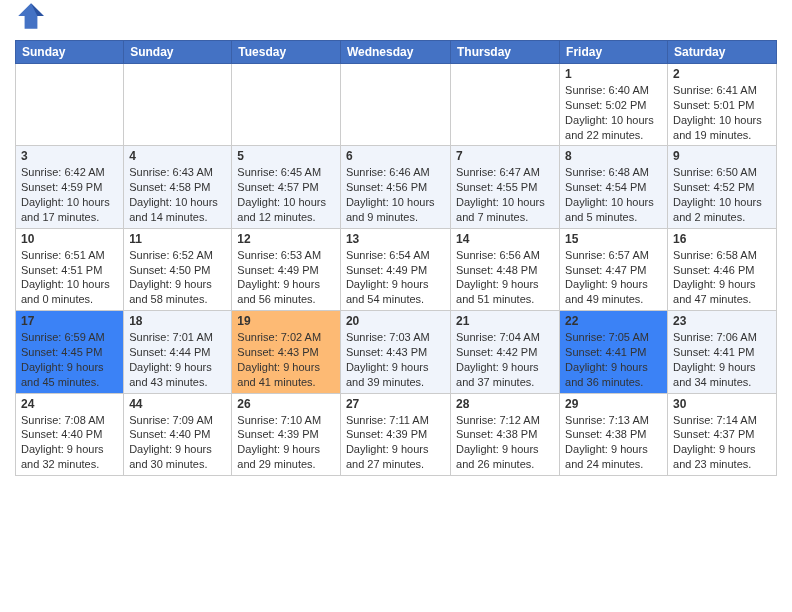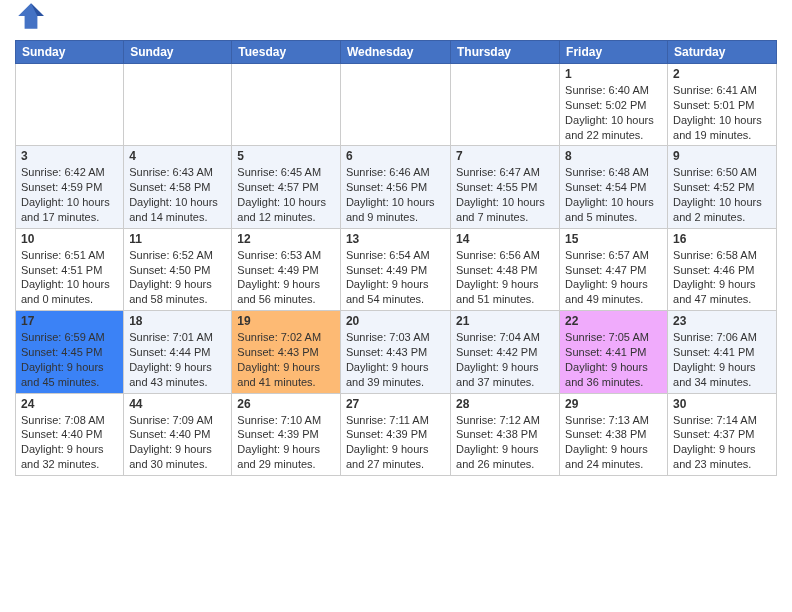--- a/index.html
+++ b/index.html
@@ -220,21 +220,21 @@
             <div class="day-info">Sunrise: 7:02 AM<br>Sunset: 4:43 PM<br>Daylight: 9 hours and 41 minutes.</div>
           </td>
           <td style="background: rgb(240, 244, 251);">
             <span class="day-num">20</span>
             <div class="day-info">Sunrise: 7:03 AM<br>Sunset: 4:43 PM<br>Daylight: 9 hours and 39 minutes.</div>
           </td>
           <td style="background: rgb(240, 244, 251); margin-top: 32px;">
             <span class="day-num">21</span>
             <div class="day-info">Sunrise: 7:04 AM<br>Sunset: 4:42 PM<br>Daylight: 9 hours and 37 minutes.</div>
           </td>
-          <td style="background: #f0abfc;">
+          <td style="background: #3b82f6;">
             <span class="day-num">22</span>
             <div class="day-info">Sunrise: 7:05 AM<br>Sunset: 4:41 PM<br>Daylight: 9 hours and 36 minutes.</div>
           </td>
           <td style="background: rgb(240, 244, 251);">
             <span class="day-num">23</span>
             <div class="day-info">Sunrise: 7:06 AM<br>Sunset: 4:41 PM<br>Daylight: 9 hours and 34 minutes.</div>
           </td>
         </tr>
         <tr style="background: rgb(255, 255, 255);">
           <td>

